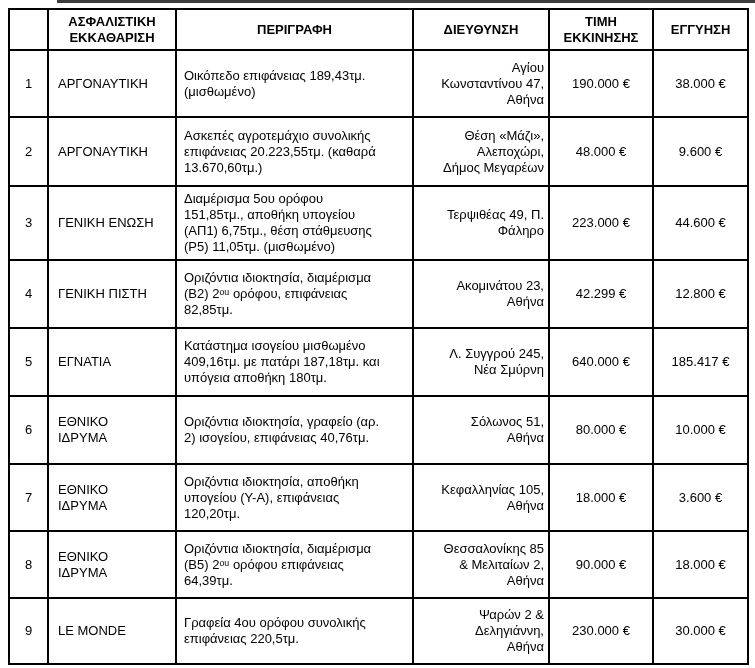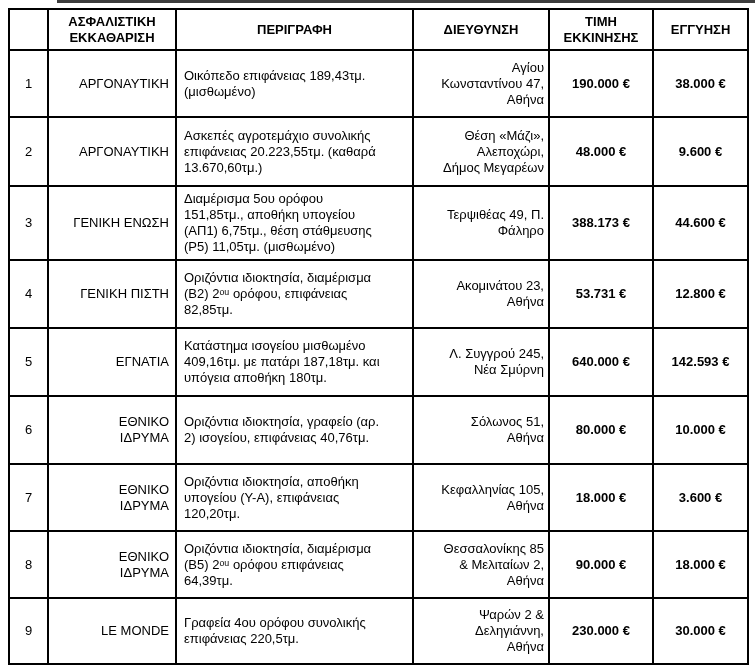--- a/index.html
+++ b/index.html
@@ -45,26 +45,26 @@
   tbody tr:nth-child(6) { height: 68px; }
   tbody tr:nth-child(7) { height: 67px; }
   tbody tr:nth-child(8) { height: 67px; }
   tbody tr:nth-child(9) { height: 66px; }
   th {
     font-weight: bold;
     text-align: center;
     padding: 2px 4px;
   }
   td.c-num { text-align: center; }
-  td.c-company { text-align: right; padding: 4px 6px 4px 9px; }
+  td.c-company { text-align: left; padding: 4px 6px 4px 9px; }
   td.c-desc { text-align: left; padding: 4px 24px 4px 7px; }
   td.c-addr { text-align: right; padding: 4px 4px 4px 7px; }
   td.c-price, td.c-guar {
     text-align: center;
-    font-weight: bold;
+    font-weight: normal;
     padding: 2px 4px;
   }
 </style>
 </head>
 <body>
 
 <div class="page">
   <div class="top-artifact"></div>
 
   <table class="auction">
@@ -114,44 +114,44 @@
       </tr>
       <tr>
         <td class="c-num">3</td>
         <td class="c-company">ΓΕΝΙΚΗ ΕΝΩΣΗ</td>
         <td class="c-desc">Διαμέρισμα 5ου ορόφου
 151,85τμ., αποθήκη υπογείου
 (ΑΠ1) 6,75τμ., θέση στάθμευσης
 (Ρ5) 11,05τμ. (μισθωμένο)</td>
         <td class="c-addr">Τερψιθέας 49, Π.
 Φάληρο</td>
-        <td class="c-price">388.173 €</td>
+        <td class="c-price">223.000 €</td>
         <td class="c-guar">44.600 €</td>
       </tr>
       <tr>
         <td class="c-num">4</td>
         <td class="c-company">ΓΕΝΙΚΗ ΠΙΣΤΗ</td>
         <td class="c-desc">Οριζόντια ιδιοκτησία, διαμέρισμα
 (Β2) 2ᵒᵘ ορόφου, επιφάνειας
 82,85τμ.</td>
         <td class="c-addr">Ακομινάτου 23,
 Αθήνα</td>
-        <td class="c-price">53.731 €</td>
+        <td class="c-price">42.299 €</td>
         <td class="c-guar">12.800 €</td>
       </tr>
       <tr>
         <td class="c-num">5</td>
         <td class="c-company">ΕΓΝΑΤΙΑ</td>
         <td class="c-desc">Κατάστημα ισογείου μισθωμένο
 409,16τμ. με πατάρι 187,18τμ. και
 υπόγεια αποθήκη 180τμ.</td>
         <td class="c-addr">Λ. Συγγρού 245,
 Νέα Σμύρνη</td>
         <td class="c-price">640.000 €</td>
-        <td class="c-guar">142.593 €</td>
+        <td class="c-guar">185.417 €</td>
       </tr>
       <tr>
         <td class="c-num">6</td>
         <td class="c-company">ΕΘΝΙΚΟ
 ΙΔΡΥΜΑ</td>
         <td class="c-desc">Οριζόντια ιδιοκτησία, γραφείο (αρ.
 2)  ισογείου,  επιφάνειας 40,76τμ.</td>
         <td class="c-addr">Σόλωνος 51,
 Αθήνα</td>
         <td class="c-price">80.000 €</td>

